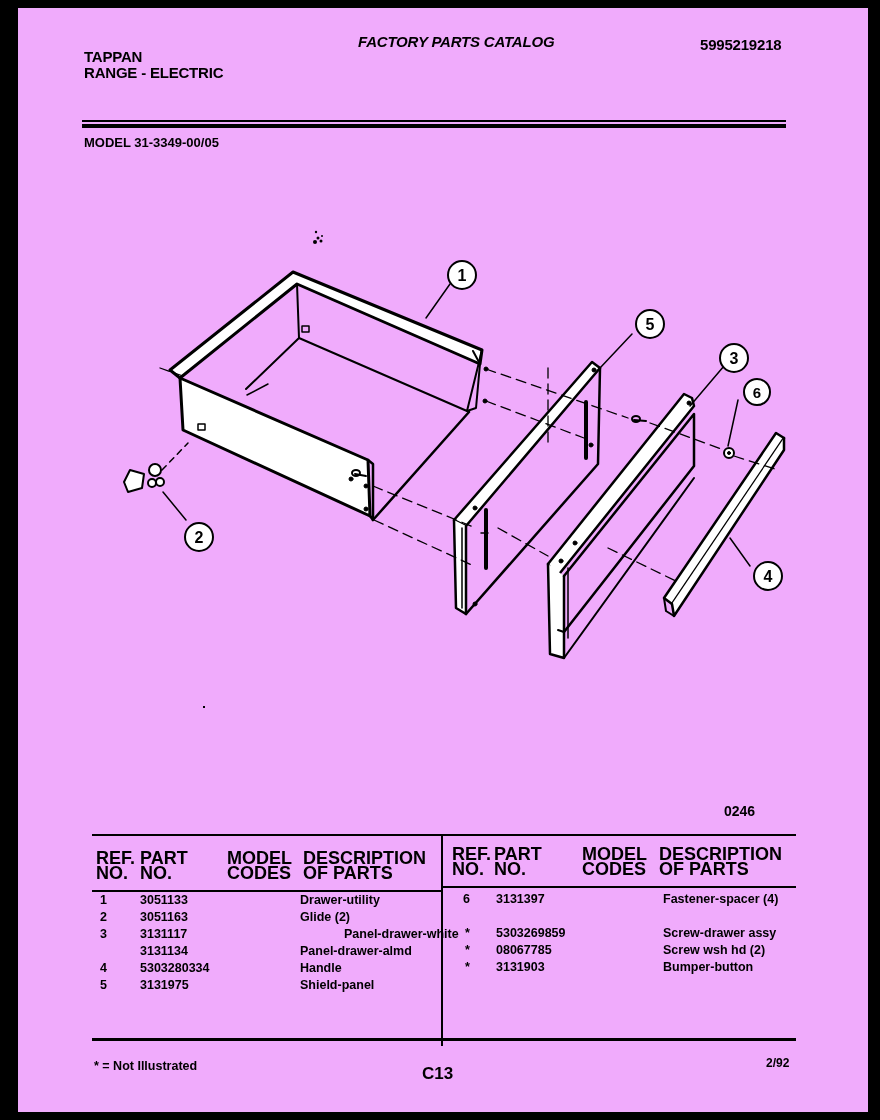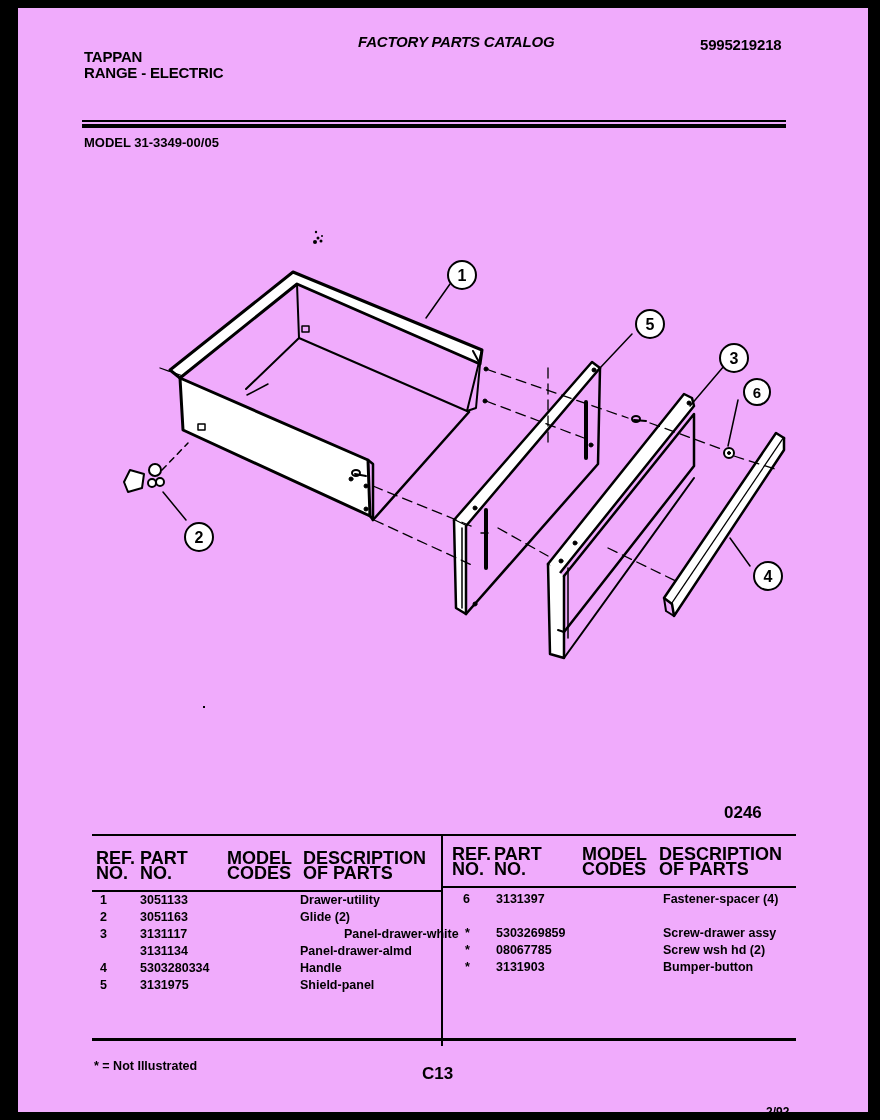--- a/index.html
+++ b/index.html
@@ -153,21 +153,21 @@
     <g>
       <circle cx="632" cy="316" r="14" fill="#fff" stroke="#000" stroke-width="2"></circle>
       <text x="632" y="322" font-size="16" text-anchor="middle">5</text>
     </g>
     <g>
       <circle cx="739" cy="384" r="13" fill="#fff" stroke="#000" stroke-width="2"></circle>
       <text x="739" y="390" font-size="15" text-anchor="middle">6</text>
     </g>
   </svg>
 
-  <div class="abs" style="left:706px;top:795px;font-size:17px;font-weight:bold;text-align:right;">0246</div>
+  <div class="abs" style="left:706px;top:795px;font-size:14px;font-weight:bold;text-align:right;">0246</div>
 
   <div class="rule" style="left:74px;top:826px;width:704px;height:2px;"></div>
   <div class="rule" style="left:423px;top:826px;width:2px;height:212px;"></div>
 
   <div class="abs th" style="left:78px;top:843px;">
     <div>REF.</div>
       <div>NO.</div>
   </div>
   <div class="abs th" style="left:122px;top:843px;">
     <div>PART</div>
@@ -250,14 +250,14 @@
   <div>
     <span class="td" style="left:447px;top:951px;">*</span>
     <span class="td" style="left:478px;top:951px;">3131903</span>
     <span class="td" style="left:645px;top:951px;">Bumper-button</span>
   </div>
 
   <div class="rule" style="left:74px;top:1030px;width:704px;height:3px;"></div>
 
   <div class="abs" style="left:76px;top:1051px;font-size:12.5px;font-weight:bold;">* = Not Illustrated</div>
   <div class="abs" style="left:404px;top:1056px;font-size:17px;font-weight:bold;">C13</div>
-  <div class="abs" style="left:748px;top:1097px;font-size:12px;font-weight:bold;">2/92</div>
+  <div class="abs" style="left:748px;top:1048px;font-size:12px;font-weight:bold;">2/92</div>
 </div>
 
 </body></html>

